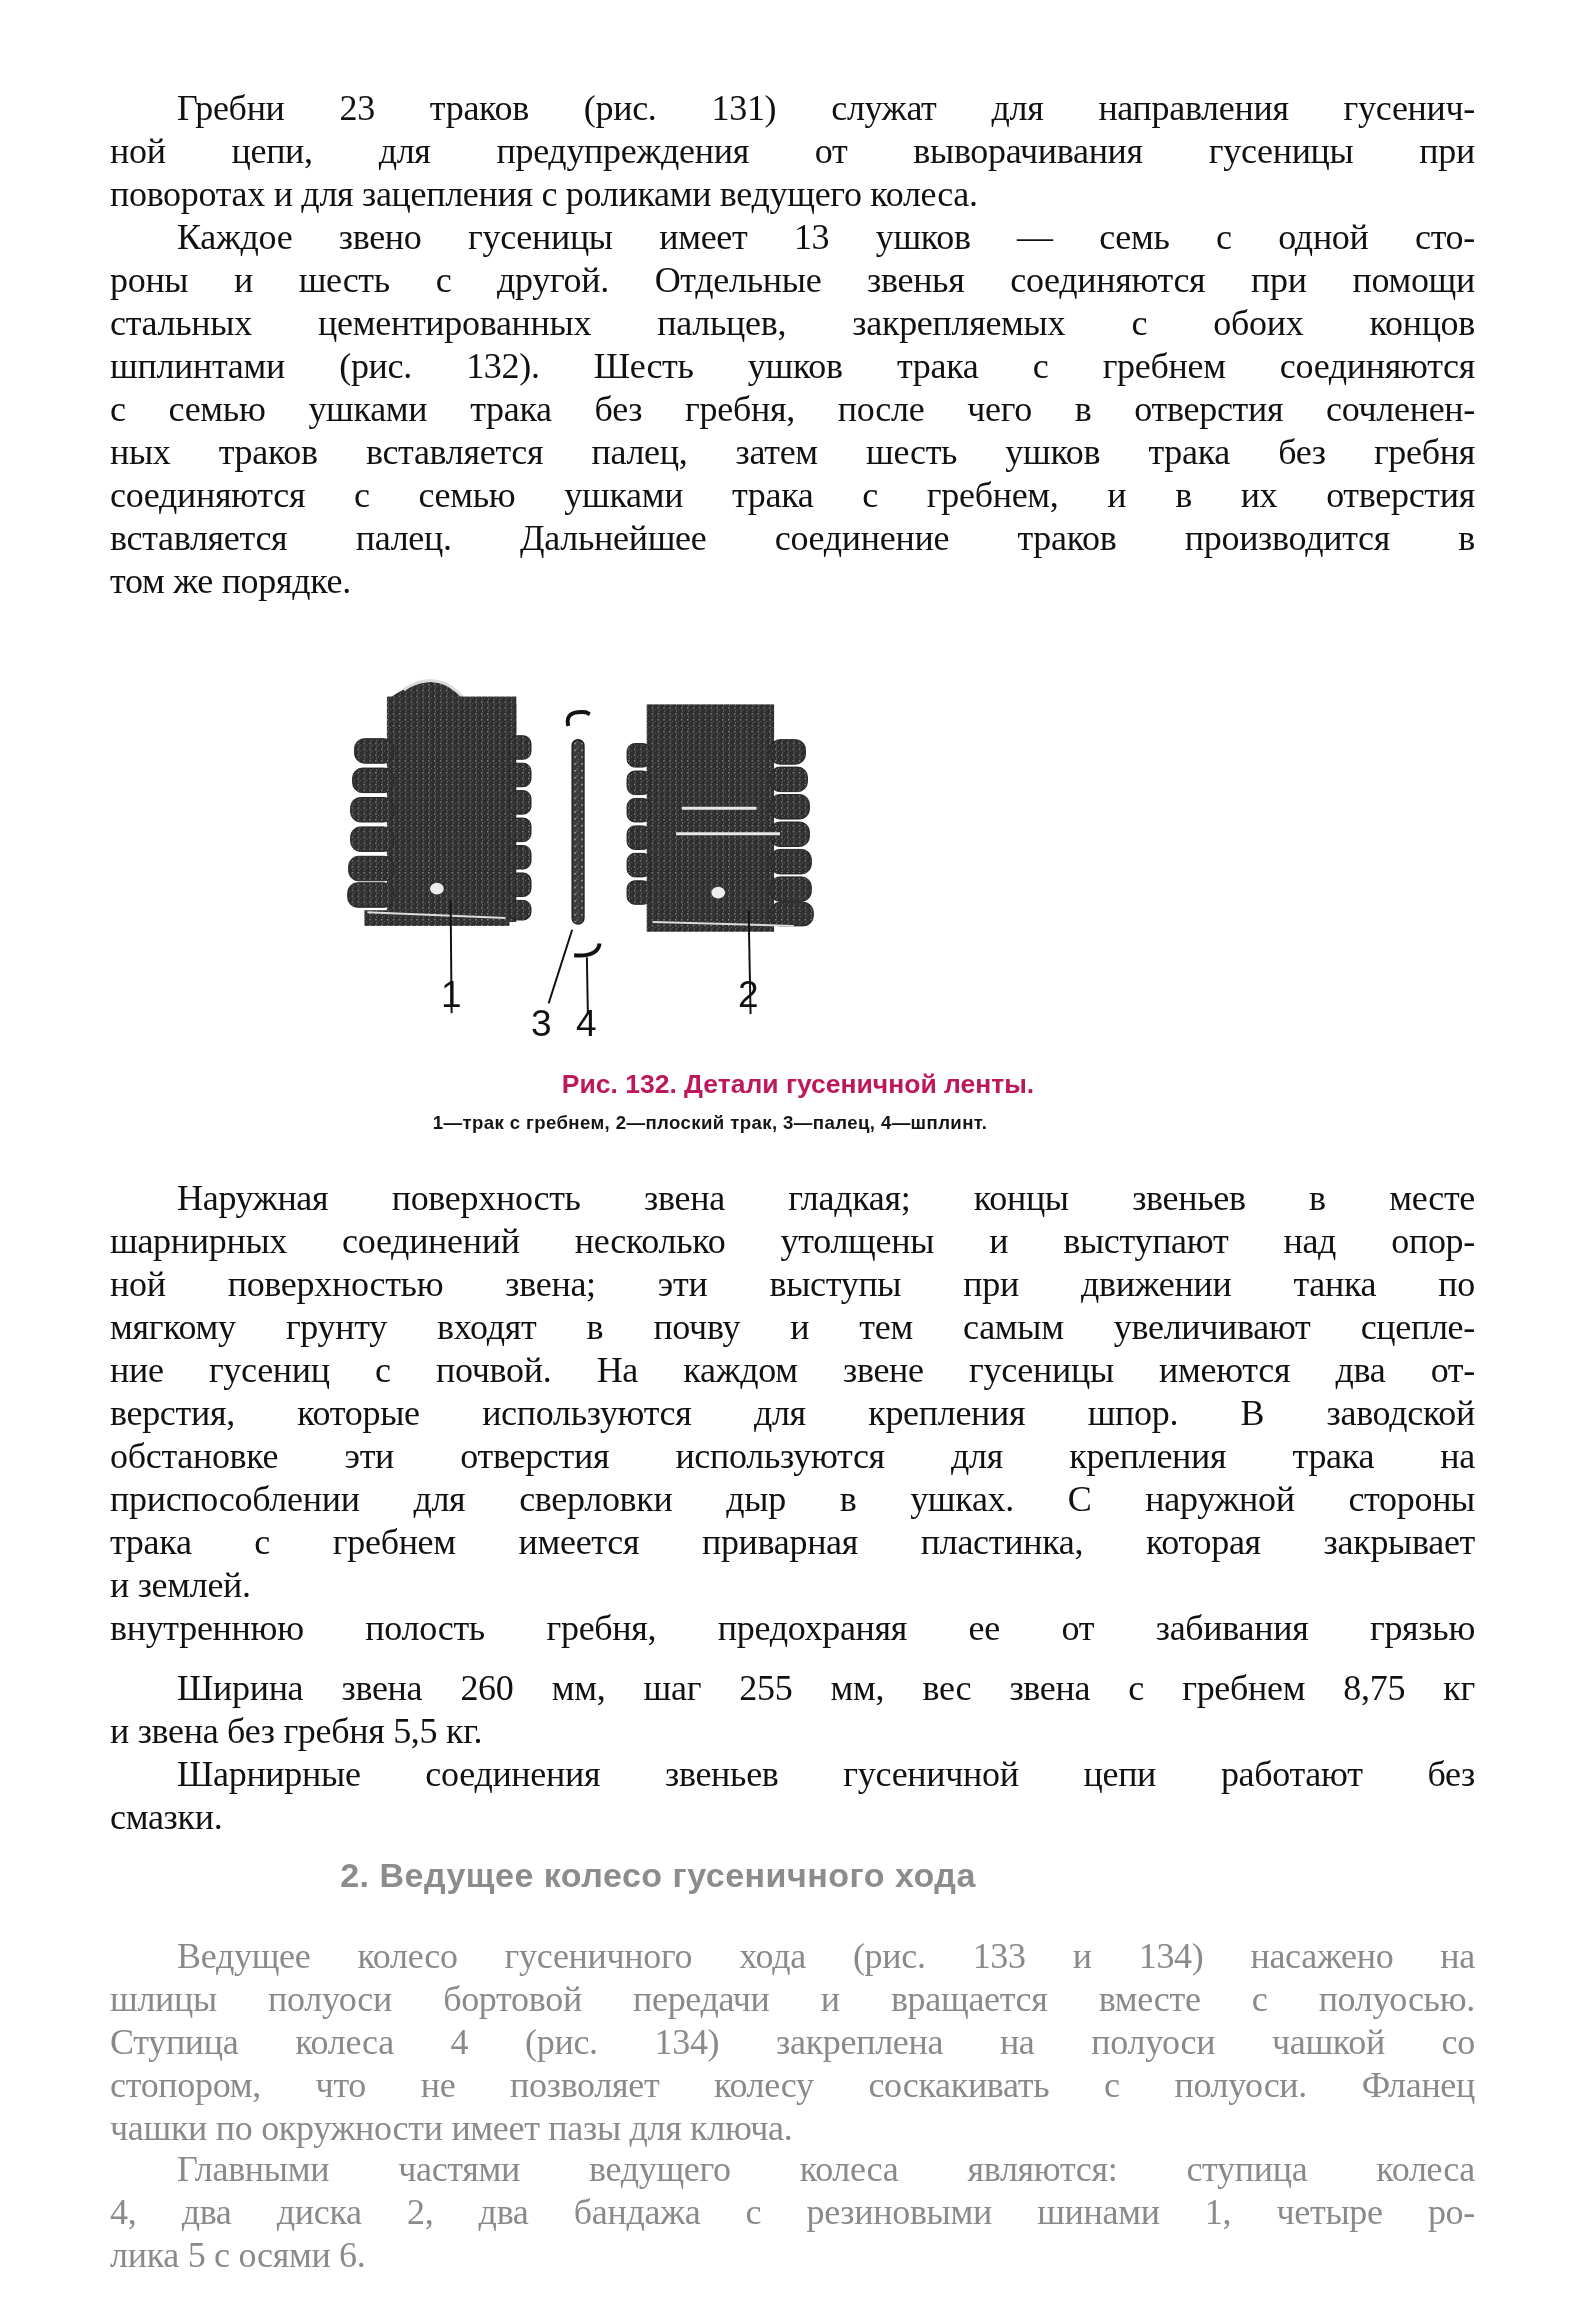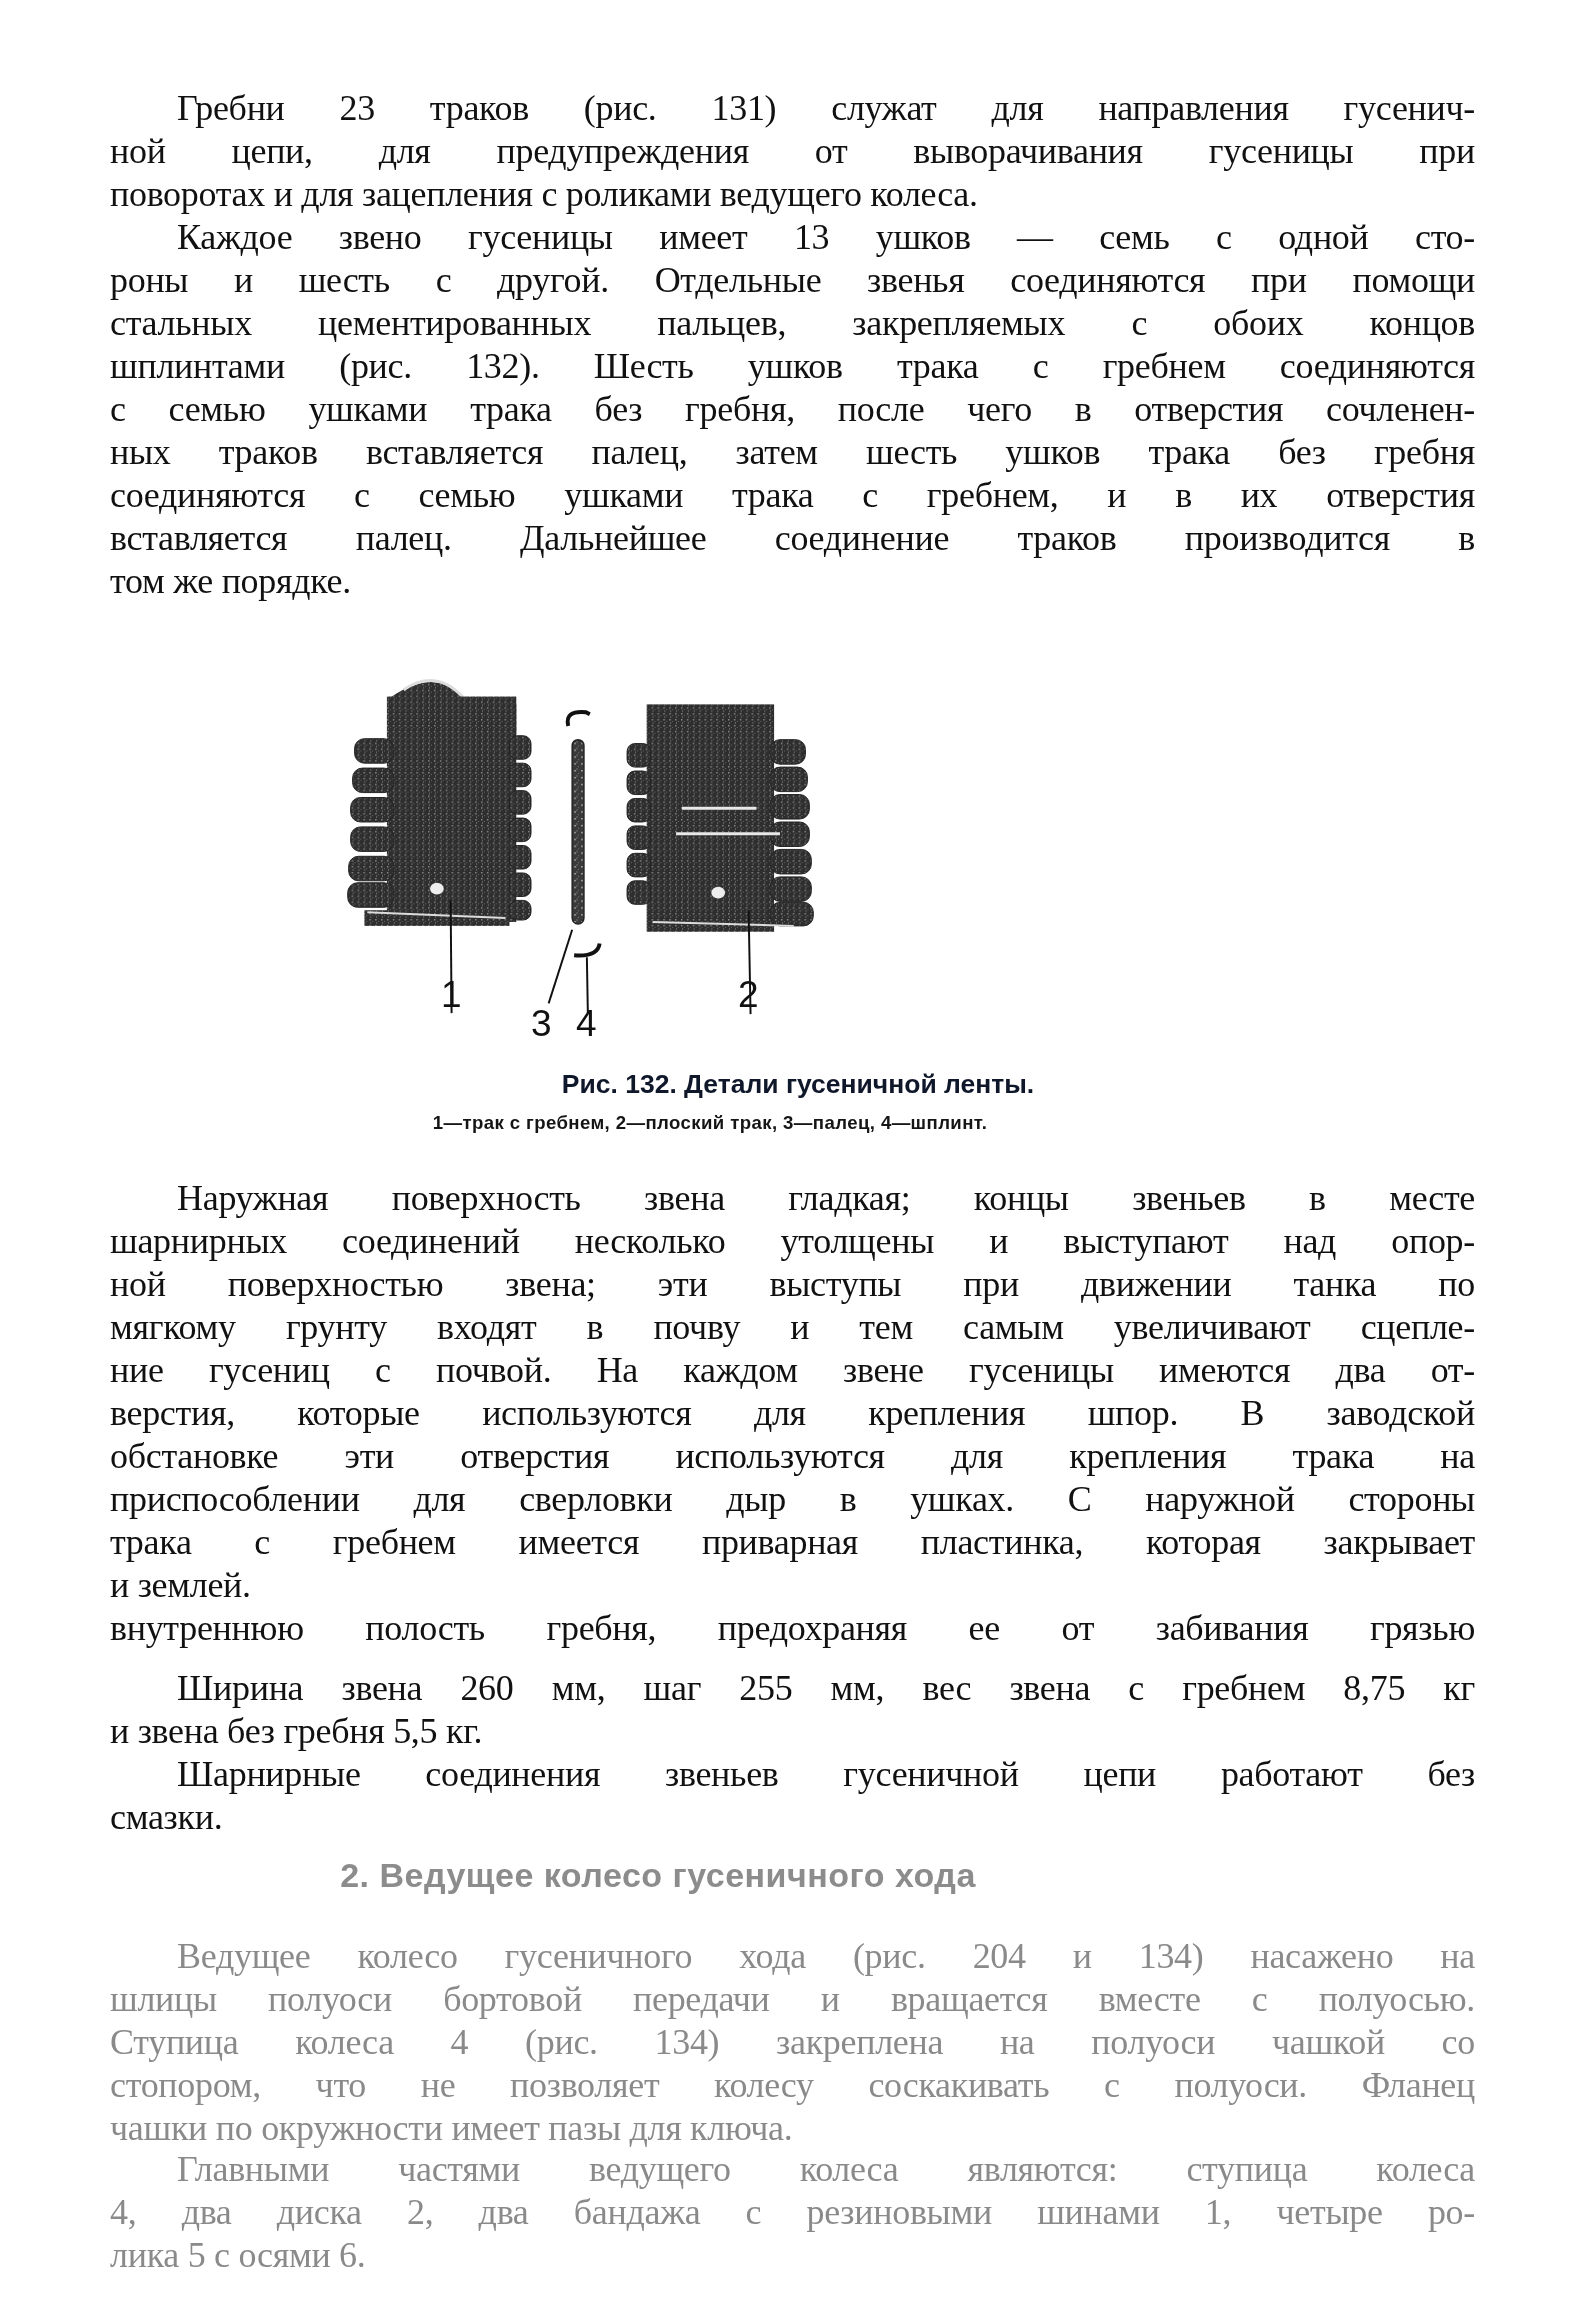--- a/index.html
+++ b/index.html
@@ -10,21 +10,21 @@
           text-align:justify; letter-spacing:-0.3px; transform-origin:0 0; }
   .para .ln { display:block; white-space:nowrap; text-align:justify; text-align-last:justify; }
   .para .ln.last { text-align-last:left; }
   .para .ln.indent { padding-left:67px; }
   .gray { color:#8a8a8a; }
   .heading { position:absolute; left:0; width:1316px; top:1808px; text-align:center;
              font-family:"Liberation Sans","DejaVu Sans",sans-serif; font-weight:bold;
              font-size:34px; color:#8c8c8c; letter-spacing:0.5px; }
   .figure { position:absolute; left:333px; top:617px; width:941px; height:412px; }
   .caption { position:absolute; left:0; width:1596px; top:1021px; text-align:center;
-             font-family:"Liberation Sans","DejaVu Sans",sans-serif; font-size:26.5px; font-weight:bold; color:#0f172a; }
+             font-family:"Liberation Sans","DejaVu Sans",sans-serif; font-size:26.5px; font-weight:bold; color:#be185d; }
   .subcaption { position:absolute; left:0; width:1420px; top:1064px; text-align:center;
              font-family:"Liberation Sans","DejaVu Sans",sans-serif; font-size:18.6px; font-weight:bold; color:#151515; letter-spacing:0.4px; }
   .pagenum { position:absolute; left:160px; top:2256px; font-size:41px;
              font-family:"Liberation Sans","DejaVu Sans",sans-serif; font-weight:bold; color:#111; transform:scaleX(0.8); transform-origin:0 0; }
   .fig-label { position:absolute; font-family:"Liberation Sans","DejaVu Sans",sans-serif; font-size:37px; color:#111; }
 </style>
 </head>
 <body>
 
 <div class="page">
@@ -162,21 +162,21 @@
   </div>
 
   <div class="para" style="top:1705px;">
     <span class="ln indent">Шарнирные соединения звеньев гусеничной цепи работают без</span>
     <span class="ln last">смазки.</span>
   </div>
 
   <div class="heading">2. Ведущее колесо гусеничного хода</div>
 
   <div class="para gray" style="top:1887px;">
-    <span class="ln indent">Ведущее колесо гусеничного хода (рис. 204 и 134) насажено на</span>
+    <span class="ln indent">Ведущее колесо гусеничного хода (рис. 133 и 134) насажено на</span>
     <span class="ln">шлицы полуоси бортовой передачи и вращается вместе с полуосью.</span>
     <span class="ln">Ступица колеса 4 (рис. 134) закреплена на полуоси чашкой со</span>
     <span class="ln">стопором, что не позволяет колесу соскакивать с полуоси. Фланец</span>
     <span class="ln last">чашки по окружности имеет пазы для ключа.</span>
   </div>
 
   <div class="para gray" style="top:2100px;">
     <span class="ln indent">Главными частями ведущего колеса являются: ступица колеса</span>
     <span class="ln">4, два диска 2, два бандажа с резиновыми шинами 1, четыре ро-</span>
     <span class="ln last">лика 5 с осями 6.</span>

